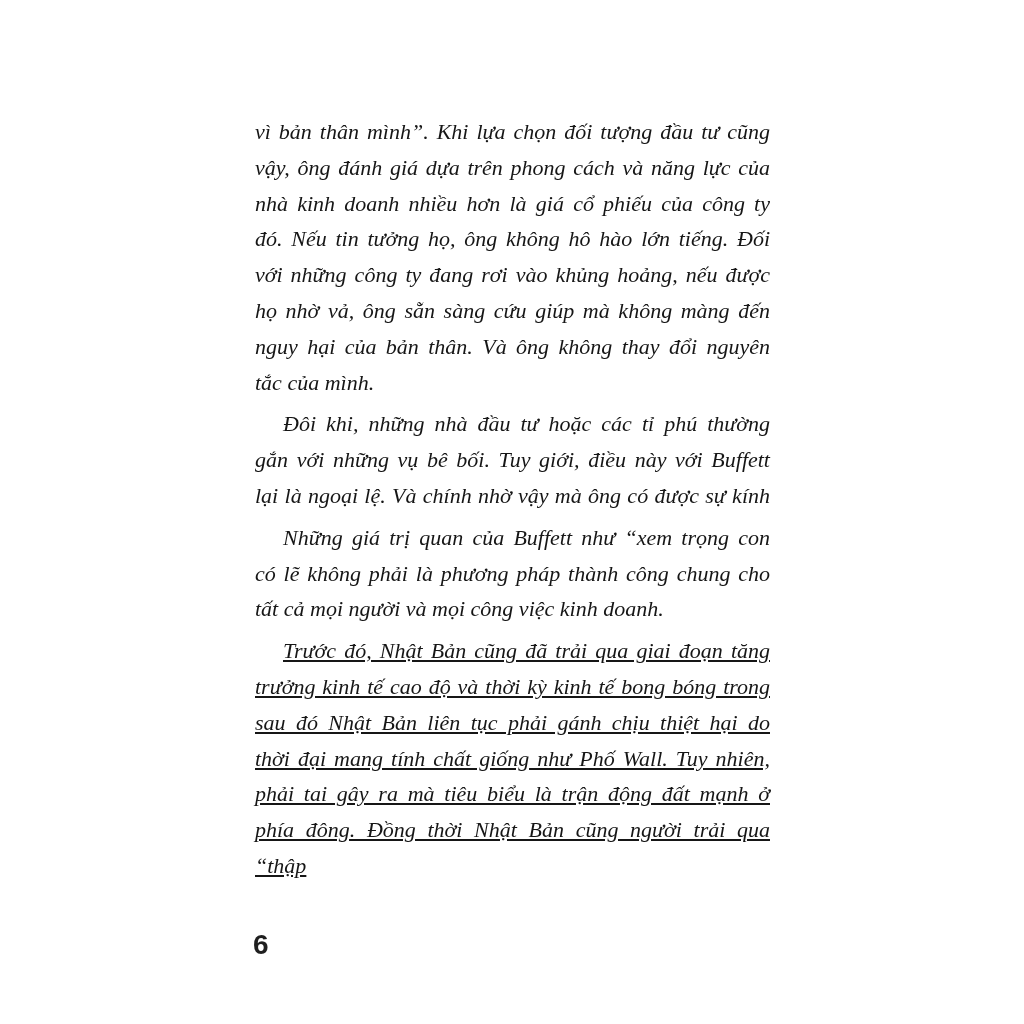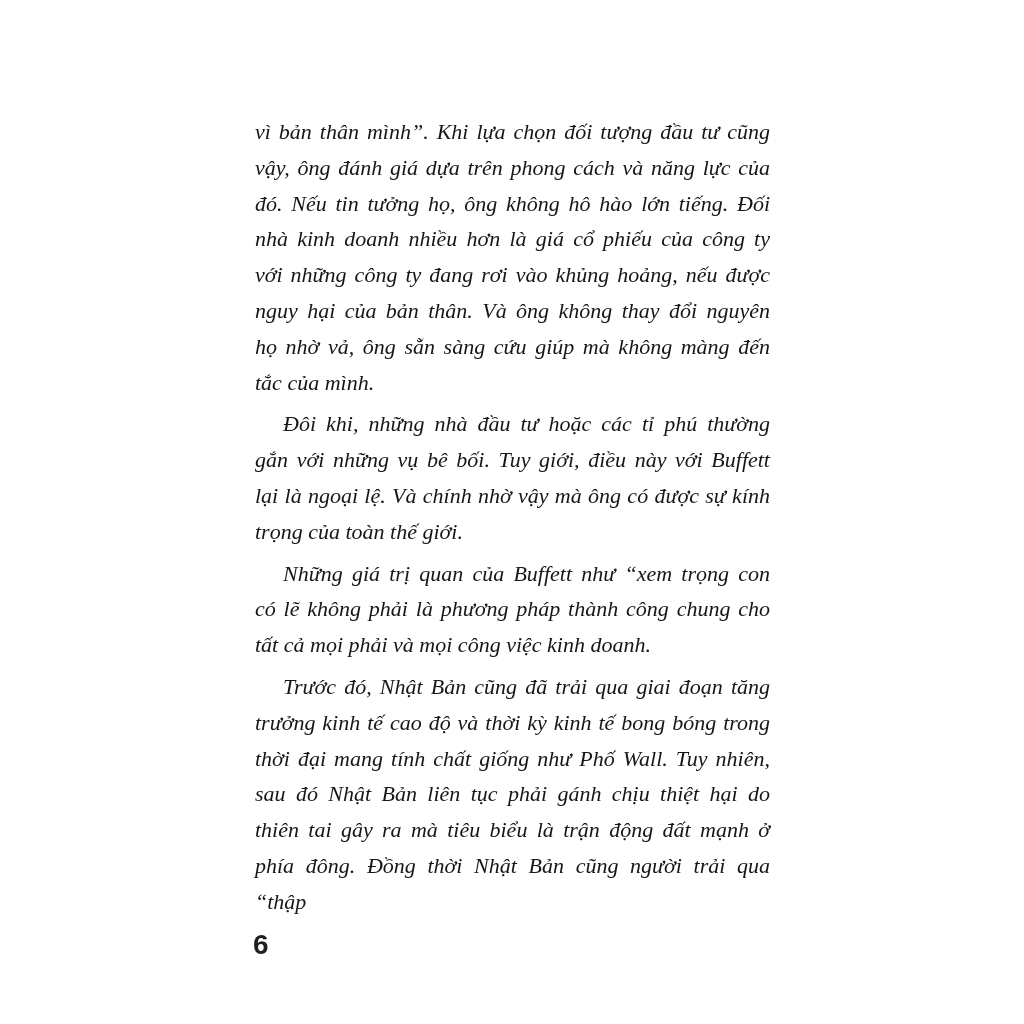--- a/index.html
+++ b/index.html
@@ -22,20 +22,21 @@
     left: 255px;
     top: 114px;
     width: 515px;
   }
   .para {
     margin: 0 0 6px 0;
     padding: 0;
   }
   .para:last-child {
     margin-bottom: 16px;
+    text-decoration: underline;
   }
   .ln {
     font-size: 22px;
     line-height: 35.8px;
     text-align: justify;
     text-align-last: justify;
     -moz-text-align-last: justify;
   }
   .ln.last {
     text-align: right;
@@ -59,46 +60,45 @@
 </style>
 </head>
 <body>
 
 <div class="page">
   <div class="text-block">
 
     <div class="para">
       <div class="ln">vì bản thân mình”. Khi lựa chọn đối tượng đầu tư cũng</div>
       <div class="ln">vậy, ông đánh giá dựa trên phong cách và năng lực của</div>
+      <div class="ln">nhà kinh doanh nhiều hơn là giá cổ phiếu của công ty</div>
       <div class="ln">đó. Nếu tin tưởng họ, ông không hô hào lớn tiếng. Đối</div>
-      <div class="ln">nhà kinh doanh nhiều hơn là giá cổ phiếu của công ty</div>
       <div class="ln">với những công ty đang rơi vào khủng hoảng, nếu được</div>
+      <div class="ln">họ nhờ vả, ông sẵn sàng cứu giúp mà không màng đến</div>
       <div class="ln">nguy hại của bản thân. Và ông không thay đổi nguyên</div>
-      <div class="ln">họ nhờ vả, ông sẵn sàng cứu giúp mà không màng đến</div>
       <div class="ln last">tắc của mình.</div>
     </div>
 
     <div class="para indented">
       <div class="ln">Đôi khi, những nhà đầu tư hoặc các tỉ phú thường</div>
       <div class="ln">gắn với những vụ bê bối. Tuy giới, điều này với Buffett</div>
       <div class="ln">lại là ngoại lệ. Và chính nhờ vậy mà ông có được sự kính</div>
-      <div class="ln last">trọng của toàn thế giới.</div>
     </div>
 
     <div class="para indented">
       <div class="ln">Những giá trị quan của Buffett như “xem trọng con</div>
       <div class="ln">có lẽ không phải là phương pháp thành công chung cho</div>
-      <div class="ln last">tất cả mọi phải và mọi công việc kinh doanh.</div>
+      <div class="ln last">tất cả mọi người và mọi công việc kinh doanh.</div>
     </div>
 
     <div class="para indented">
       <div class="ln">Trước đó, Nhật Bản cũng đã trải qua giai đoạn tăng</div>
       <div class="ln">trưởng kinh tế cao độ và thời kỳ kinh tế bong bóng trong</div>
+      <div class="ln">sau đó Nhật Bản liên tục phải gánh chịu thiệt hại do</div>
       <div class="ln">thời đại mang tính chất giống như Phố Wall. Tuy nhiên,</div>
-      <div class="ln">sau đó Nhật Bản liên tục phải gánh chịu thiệt hại do</div>
-      <div class="ln">thiên tai gây ra mà tiêu biểu là trận động đất mạnh ở</div>
+      <div class="ln">phải tai gây ra mà tiêu biểu là trận động đất mạnh ở</div>
       <div class="ln">phía đông. Đồng thời Nhật Bản cũng người trải qua “thập</div>
     </div>
 
   </div>
 
   <div class="page-num">6</div>
 </div>
 
 </body></html>

